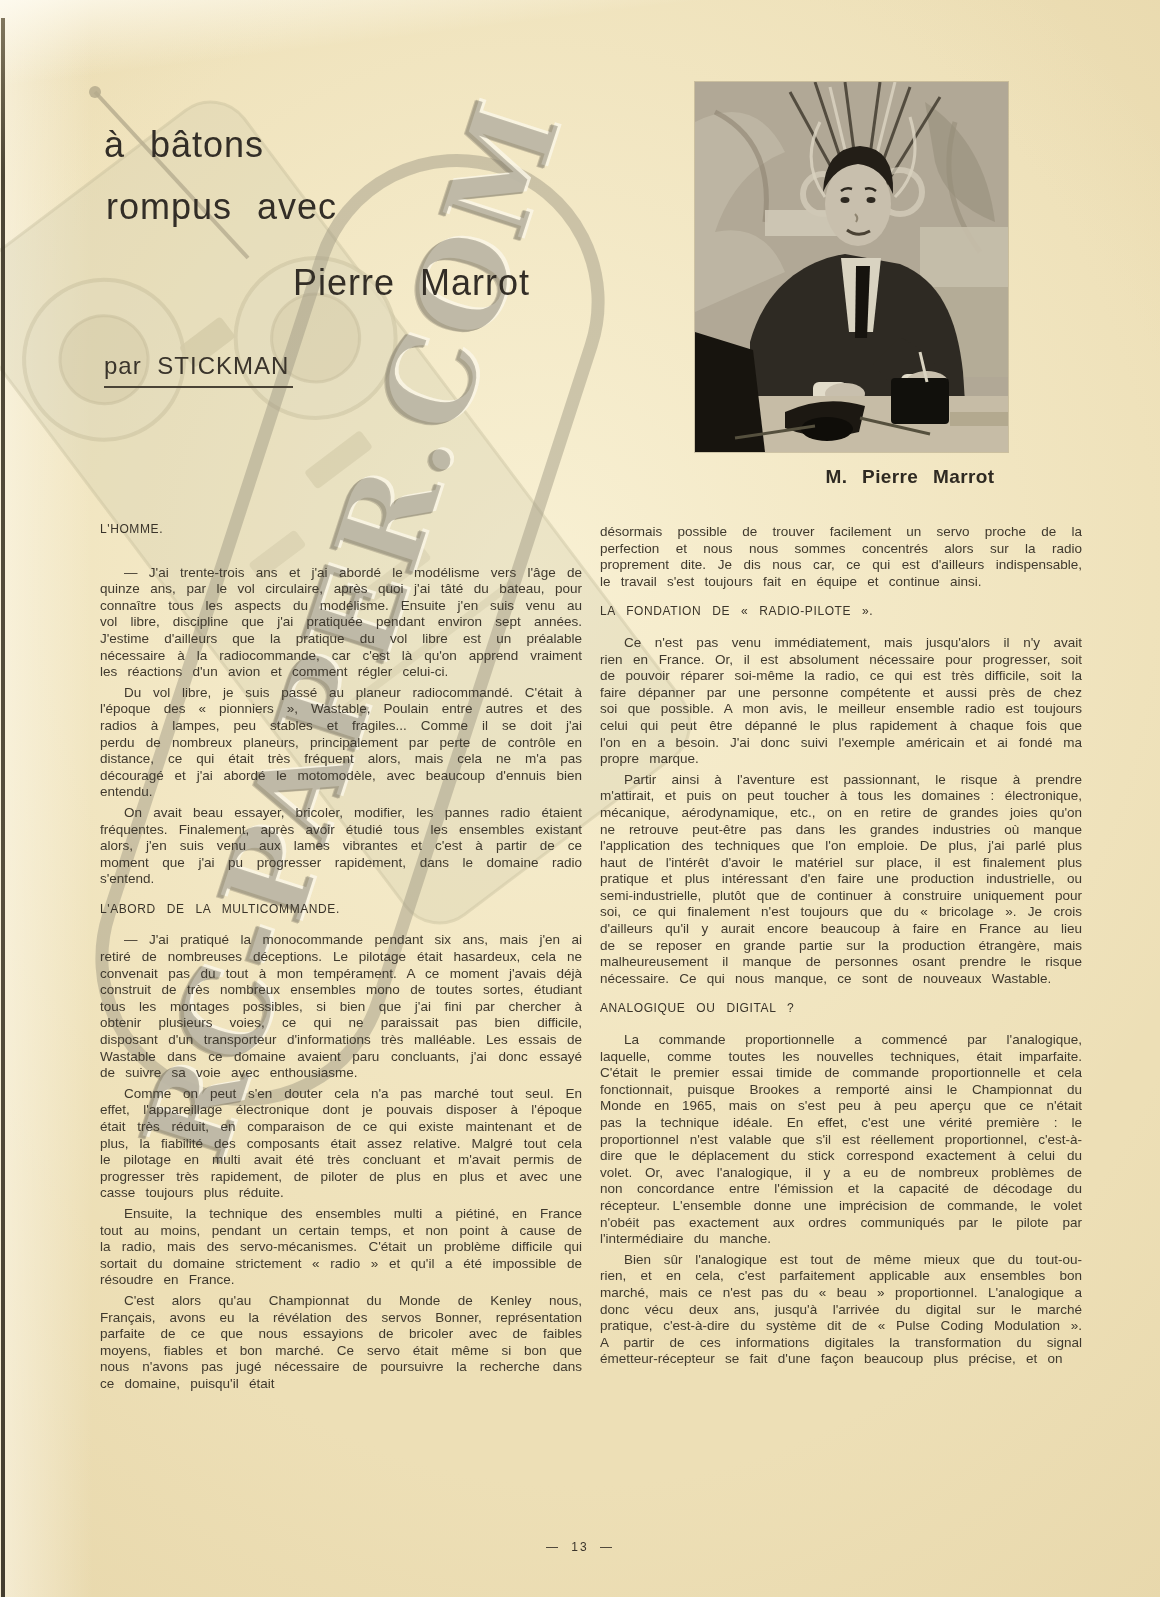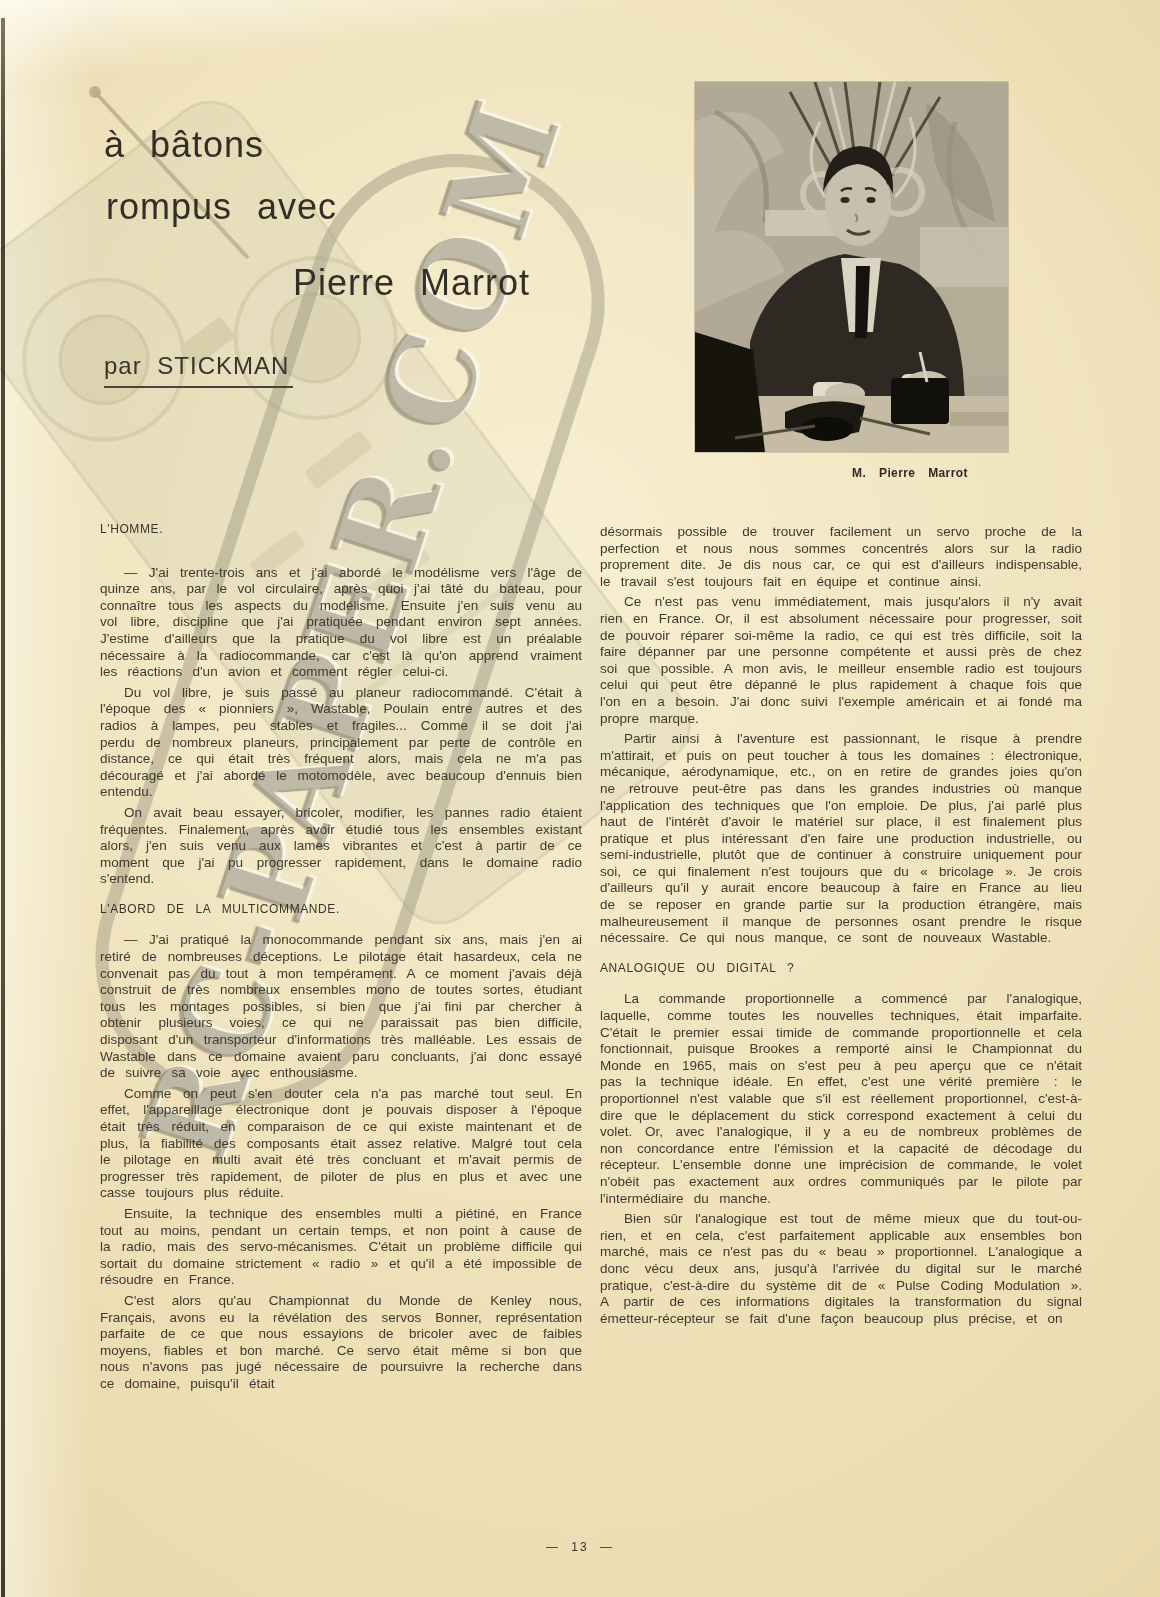--- a/index.html
+++ b/index.html
@@ -51,21 +51,21 @@
   .byline{
     position:absolute;left:104px;top:352px;
     font-size:24px;color:#3a342b;letter-spacing:1px;word-spacing:8px;
     border-bottom:2px solid #4a4336;padding:0 4px 6px 0;
   }
 
   
   .photo{position:absolute;left:695px;top:82px;width:313px;height:370px;box-shadow:0 0 0 1px rgba(90,80,60,0.25);}
   .caption{
     position:absolute;left:760px;top:466px;width:300px;
-    text-align:center;font-weight:700;font-size:12px;color:#2f2a22;word-spacing:9px;letter-spacing:.4px;
+    text-align:center;font-weight:700;font-size:19px;color:#2f2a22;word-spacing:9px;letter-spacing:.4px;
   }
 
   
   .col{position:absolute;width:482px;color:#3f392e;font-size:13.5px;line-height:16.6px;text-align:justify;word-spacing:6.5px;}
   .col-left{left:100px;top:521px;}
   .col-right{left:600px;top:524px;}
   .col p{margin:0 0 4px 0;text-indent:24px;}
   .col p.noindent{text-indent:0;}
   .sh{
     margin:13px 0 15px 0;font-weight:400;font-size:12px;color:#3a342a;
@@ -175,20 +175,21 @@
     <p>On avait beau essayer, bricoler, modifier, les pannes radio étaient fréquentes. Finalement, après avoir étudié tous les ensembles existant alors, j'en suis venu aux lames vibrantes et c'est à partir de ce moment que j'ai pu progresser rapidement, dans le domaine radio s'entend.</p>
     <h3 class="sh">L'ABORD DE LA MULTICOMMANDE.</h3>
     <p>— J'ai pratiqué la monocommande pendant six ans, mais j'en ai retiré de nombreuses déceptions. Le pilotage était hasardeux, cela ne convenait pas du tout à mon tempérament. A ce moment j'avais déjà construit de très nombreux ensembles mono de toutes sortes, étudiant tous les montages possibles, si bien que j'ai fini par chercher à obtenir plusieurs voies, ce qui ne paraissait pas bien difficile, disposant d'un transporteur d'informations très malléable. Les essais de Wastable dans ce domaine avaient paru concluants, j'ai donc essayé de suivre sa voie avec enthousiasme.</p>
     <p>Comme on peut s'en douter cela n'a pas marché tout seul. En effet, l'appareillage électronique dont je pouvais disposer à l'époque était très réduit, en comparaison de ce qui existe maintenant et de plus, la fiabilité des composants était assez relative. Malgré tout cela le pilotage en multi avait été très concluant et m'avait permis de progresser très rapidement, de piloter de plus en plus et avec une casse toujours plus réduite.</p>
     <p>Ensuite, la technique des ensembles multi a piétiné, en France tout au moins, pendant un certain temps, et non point à cause de la radio, mais des servo-mécanismes. C'était un problème difficile qui sortait du domaine strictement « radio » et qu'il a été impossible de résoudre en France.</p>
     <p>C'est alors qu'au Championnat du Monde de Kenley nous, Français, avons eu la révélation des servos Bonner, représentation parfaite de ce que nous essayions de bricoler avec de faibles moyens, fiables et bon marché. Ce servo était même si bon que nous n'avons pas jugé nécessaire de poursuivre la recherche dans ce domaine, puisqu'il était</p>
   </div>
 
   <div class="col col-right">
     <p class="noindent">désormais possible de trouver facilement un servo proche de la perfection et nous nous sommes concentrés alors sur la radio proprement dite. Je dis nous car, ce qui est d'ailleurs indispensable, le travail s'est toujours fait en équipe et continue ainsi.</p>
+    <h3 class="sh">LA FONDATION DE « RADIO-PILOTE ».</h3>
     <p>Ce n'est pas venu immédiatement, mais jusqu'alors il n'y avait rien en France. Or, il est absolument nécessaire pour progresser, soit de pouvoir réparer soi-même la radio, ce qui est très difficile, soit la faire dépanner par une personne compétente et aussi près de chez soi que possible. A mon avis, le meilleur ensemble radio est toujours celui qui peut être dépanné le plus rapidement à chaque fois que l'on en a besoin. J'ai donc suivi l'exemple américain et ai fondé ma propre marque.</p>
     <p>Partir ainsi à l'aventure est passionnant, le risque à prendre m'attirait, et puis on peut toucher à tous les domaines : électronique, mécanique, aérodynamique, etc., on en retire de grandes joies qu'on ne retrouve peut-être pas dans les grandes industries où manque l'application des techniques que l'on emploie. De plus, j'ai parlé plus haut de l'intérêt d'avoir le matériel sur place, il est finalement plus pratique et plus intéressant d'en faire une production industrielle, ou semi-industrielle, plutôt que de continuer à construire uniquement pour soi, ce qui finalement n'est toujours que du « bricolage ». Je crois d'ailleurs qu'il y aurait encore beaucoup à faire en France au lieu de se reposer en grande partie sur la production étrangère, mais malheureusement il manque de personnes osant prendre le risque nécessaire. Ce qui nous manque, ce sont de nouveaux Wastable.</p>
     <h3 class="sh">ANALOGIQUE OU DIGITAL ?</h3>
     <p>La commande proportionnelle a commencé par l'analogique, laquelle, comme toutes les nouvelles techniques, était imparfaite. C'était le premier essai timide de commande proportionnelle et cela fonctionnait, puisque Brookes a remporté ainsi le Championnat du Monde en 1965, mais on s'est peu à peu aperçu que ce n'était pas la technique idéale. En effet, c'est une vérité première : le proportionnel n'est valable que s'il est réellement proportionnel, c'est-à-dire que le déplacement du stick correspond exactement à celui du volet. Or, avec l'analogique, il y a eu de nombreux problèmes de non concordance entre l'émission et la capacité de décodage du récepteur. L'ensemble donne une imprécision de commande, le volet n'obéit pas exactement aux ordres communiqués par le pilote par l'intermédiaire du manche.</p>
     <p>Bien sûr l'analogique est tout de même mieux que du tout-ou-rien, et en cela, c'est parfaitement applicable aux ensembles bon marché, mais ce n'est pas du « beau » proportionnel. L'analogique a donc vécu deux ans, jusqu'à l'arrivée du digital sur le marché pratique, c'est-à-dire du système dit de « Pulse Coding Modulation ». A partir de ces informations digitales la transformation du signal émetteur-récepteur se fait d'une façon beaucoup plus précise, et on</p>
   </div>
 
   <div class="pageno">— 13 —</div>
 
   <div class="left-edge"></div>

